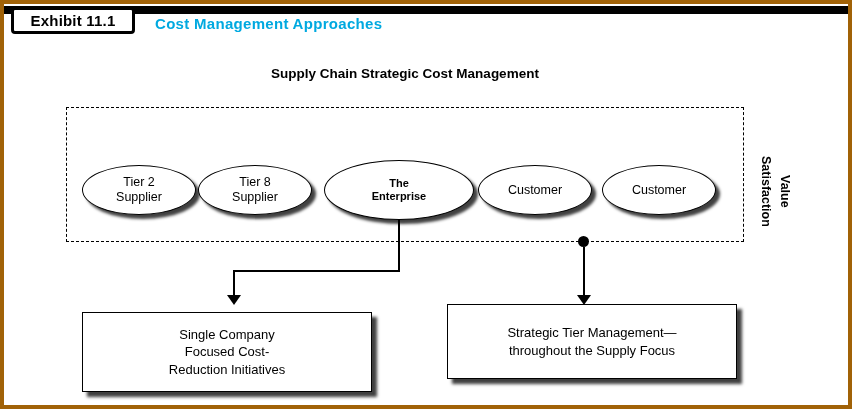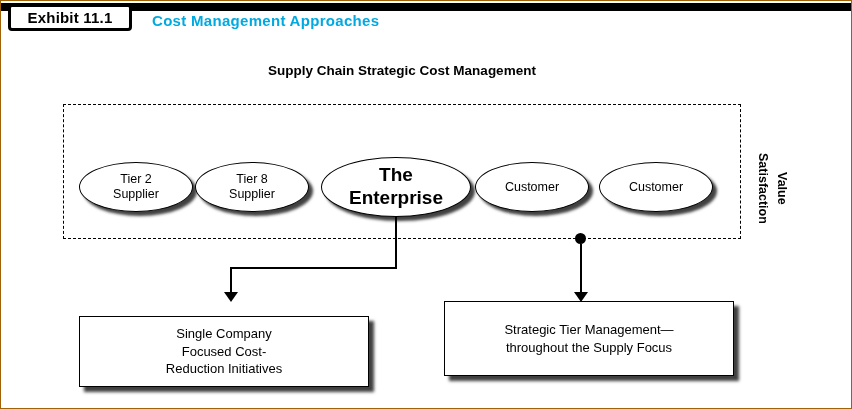--- a/index.html
+++ b/index.html
@@ -1,19 +1,19 @@
 <!DOCTYPE html>
 <html><head>
 <meta charset="utf-8">
 <style>
   * { margin:0; padding:0; box-sizing:border-box; }
   body { background:#fff; font-family:"Liberation Sans", sans-serif; }
   .figure {
     position:relative; width:852px; height:409px; background:#fff;
-    border:1px solid #a16207; overflow:hidden;
+    border:4px solid #a16207; overflow:hidden;
     font-family:"Liberation Sans", sans-serif; color:#000;
   }
   .topbar { position:absolute; left:0; top:2px; width:100%; height:8px; background:#000; }
   .exhibit-box {
     position:absolute; left:7px; top:3px; width:124px; height:27px;
     background:#fff; border:3px solid #000; border-radius:4px;
     display:flex; align-items:center; justify-content:center;
     font-weight:bold; font-size:15px; letter-spacing:0.2px;
   }
   .exhibit-title {
@@ -43,21 +43,21 @@
   .arrow-label {
     position:absolute; left:50%; top:6px; transform:translate(-50%,-50%);
     background:#fff; padding:0 9px; font-weight:bold; font-size:13px; white-space:nowrap;
   }
   .ellipse {
     position:absolute; background:#fff; border:1.5px solid #000; border-radius:50%;
     display:flex; flex-direction:column; align-items:center; justify-content:center;
     font-size:12.5px; line-height:1.2; text-align:center;
     box-shadow:4px 4px 3px rgba(0,0,0,0.75);
   }
-  .ellipse.bold { font-weight:bold; font-size:19px; }
+  .ellipse.bold { font-weight:bold; font-size:11px; }
   .eline { display:block; }
   .side-label {
     position:absolute; left:752px; top:133px; width:44px; height:108px;
     writing-mode:vertical-lr; text-align:center;
     font-weight:bold; font-size:12.5px; line-height:1.5;
   }
   .dot { position:absolute; left:574px; top:232px; width:11px; height:11px; border-radius:50%; background:#000; }
   .seg { position:absolute; background:#000; }
   .down-arrowhead {
     position:absolute; width:0; height:0;
@@ -115,21 +115,21 @@
 
   <div class="seg" style="left:394px;top:216px;width:2px;height:51px"></div>
   <div class="seg" style="left:229px;top:266px;width:167px;height:2px"></div>
   <div class="seg" style="left:229px;top:266px;width:2px;height:26px"></div>
   <div class="down-arrowhead" style="left:223px;top:291px"></div>
 
   <div class="dot"></div>
   <div class="seg" style="left:579px;top:243px;width:2px;height:49px"></div>
   <div class="down-arrowhead" style="left:573px;top:291px"></div>
 
-  <div class="cbox" style="left:78px;top:315px;width:290px;height:71px">
+  <div class="cbox" style="left:78px;top:308px;width:290px;height:80px">
     <div>Single Company</div>
     <div>Focused Cost-</div>
     <div>Reduction Initiatives</div>
   </div>
   <div class="cbox" style="left:443px;top:300px;width:290px;height:75px">
     <div>Strategic Tier Management—</div>
     <div>throughout the Supply Focus</div>
   </div>
 
 </div>

